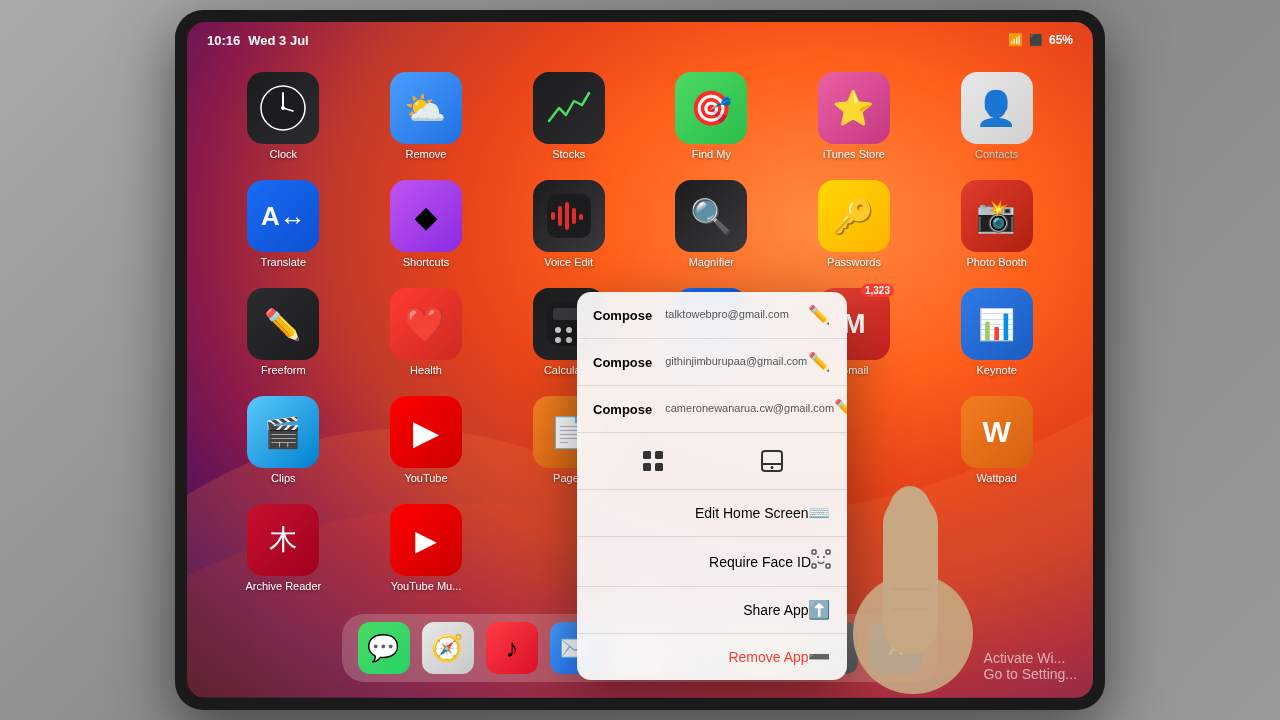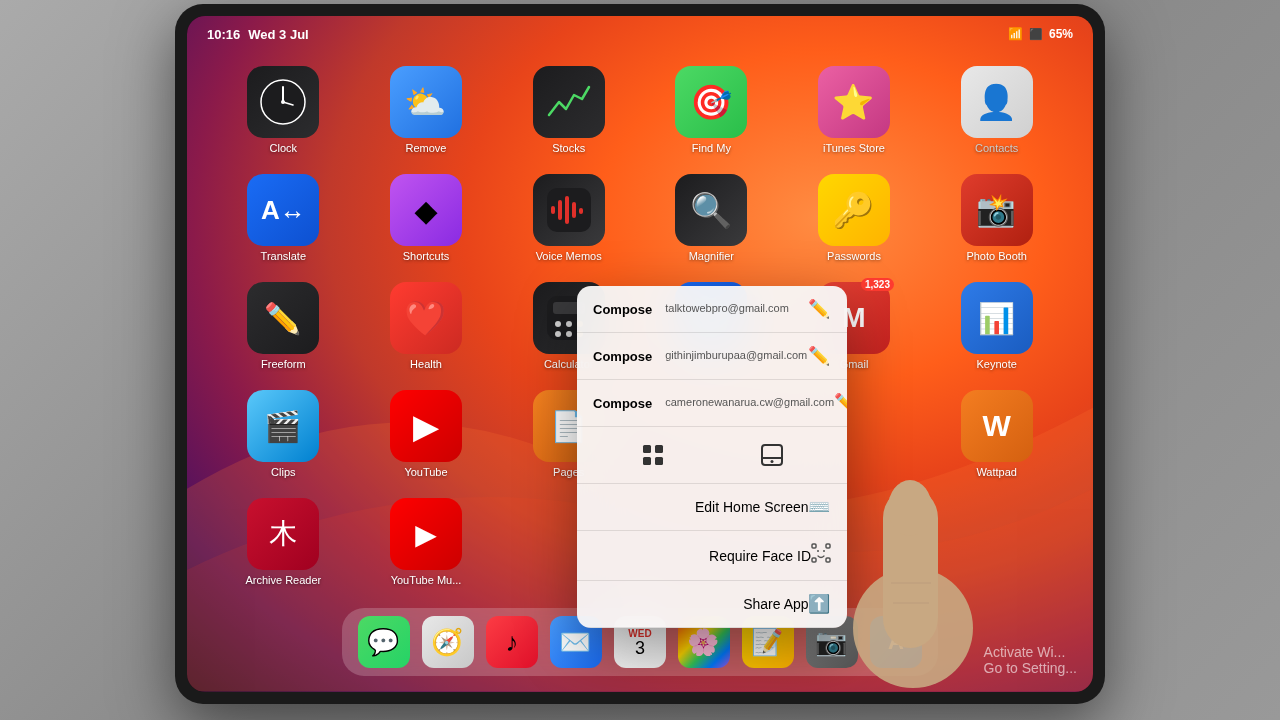--- a/index.html
+++ b/index.html
@@ -9,21 +9,21 @@
       overflow: hidden;
       background: #888;
       font-family: -apple-system, 'SF Pro Display', 'Helvetica Neue', sans-serif;
       position: relative;
     }
 
     
     .ipad-frame {
       position: absolute;
       left: 175px;
-      top: 4px;
+      top: 10px;
       width: 930px;
       height: 700px;
       background: #1a1a1a;
       border-radius: 28px;
       box-shadow: 0 20px 60px rgba(0,0,0,0.5);
       overflow: hidden;
     }
 
     .ipad-screen {
       position: absolute;
@@ -411,21 +411,21 @@
         <div class="app-icon voicememo-bg">
           <svg width="48" height="48" viewBox="0 0 48 48">
             <rect x="2" y="2" width="44" height="44" rx="10" fill="#1c1c1e"></rect>
             <rect x="6" y="20" width="4" height="8" rx="2" fill="#e0302a"></rect>
             <rect x="13" y="14" width="4" height="20" rx="2" fill="#e0302a"></rect>
             <rect x="20" y="10" width="4" height="28" rx="2" fill="#e0302a"></rect>
             <rect x="27" y="16" width="4" height="16" rx="2" fill="#e0302a"></rect>
             <rect x="34" y="22" width="4" height="6" rx="2" fill="#e0302a"></rect>
           </svg>
         </div>
-        <span class="app-label">Voice Memos</span>
+        <span class="app-label">Voice Edit</span>
       </div>
 
 
       <div class="app-icon-wrapper">
         <div class="app-icon magnifier-bg">
           <span style="font-size:34px;">🔍</span>
         </div>
         <span class="app-label">Magnifier</span>
       </div>
 
@@ -651,20 +651,24 @@
             <path d="M7,13 Q10,16 13,13" fill="none" stroke="#555" stroke-width="1.2" stroke-linecap="round"></path>
           </svg>
         </span>
       </div>
 
       <div class="context-action-item">
         <span class="context-action-label">Share App</span>
         <span class="context-action-icon">⬆️</span>
       </div>
 
+      <div class="context-action-item" style="border-bottom:none;">
+        <span class="context-action-label context-remove">Remove App</span>
+        <span class="context-action-icon" style="color:#ff3b30;">➖</span>
+      </div>
     </div>
 
     <div style="position:absolute;bottom:0;right:80px;z-index:300;pointer-events:none;">
       <svg width="200" height="280" viewBox="0 0 200 280">
 
         <ellipse cx="100" cy="220" rx="60" ry="60" fill="#c8a882" opacity="0.9"></ellipse>
         <rect x="70" y="80" width="55" height="160" rx="30" fill="#c8a882"></rect>
 
         <ellipse cx="97" cy="100" rx="22" ry="28" fill="#c8a882"></ellipse>
 

